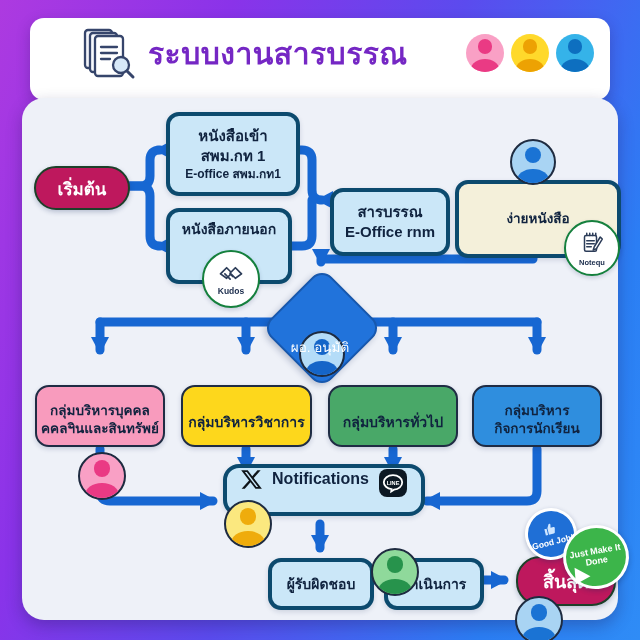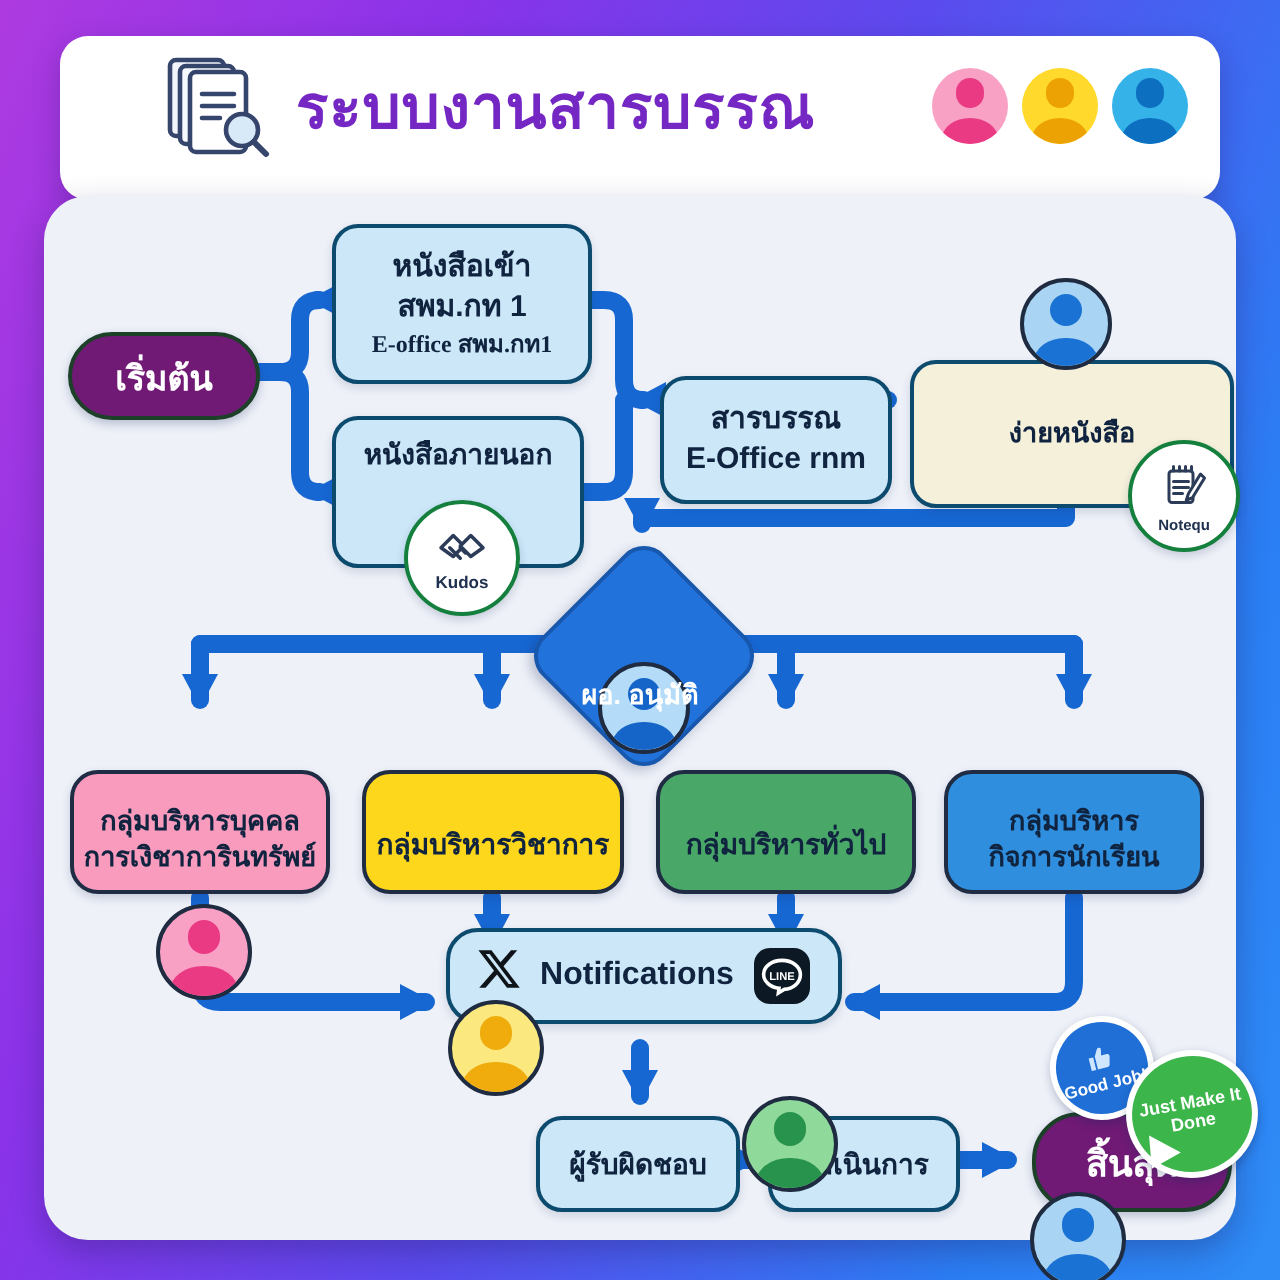--- a/index.html
+++ b/index.html
@@ -34,39 +34,39 @@
   .av-yellow{--bg:#fbe87f;--fg:#efac0c;}
   .av-blue-hd{--bg:#35b3e9;--fg:#0d6fc0;}
   .av-blue{--bg:#a9d4f3;--fg:#1a73d4;}
   .av-green{--bg:#8fd99b;--fg:#27934c;}
 
   
   .canvas{left:22px;top:98px;width:596px;height:522px;background:#eef1f8;border-radius:22px;
     box-shadow:0 6px 16px rgba(30,20,80,.30);}
 
   
-  .box{position:absolute;border:2px solid #0c4a6e;border-radius:13px;color:#10233f;
-    display:flex;flex-direction:column;align-items:center;justify-content:center;
+  .box{position:absolute;border:4px solid #0c4a6e;border-radius:13px;color:#10233f;
+    display:flex;flex-direction:column;justify-content:center;
     text-align:center;font-weight:700;line-height:1.35;box-shadow:0 2px 5px rgba(20,40,90,.15);}
   .lb{background:#cbe7f8;}
-  .pill{position:absolute;border-radius:24px;background:#701a75;border:2px solid #1d4029;
+  .pill{position:absolute;border-radius:24px;background:#be185d;border:2px solid #1d4029;
     color:#fff;display:flex;align-items:center;justify-content:center;font-weight:700;
     box-shadow:0 2px 5px rgba(20,40,90,.25);}
-  .t15{font-size:15px;} .t14{font-size:14px;} .t13{font-size:13.5px;} .t12{font-size:12px;font-weight:600;font-family:Liberation Serif, serif;}
+  .t15{font-size:15px;} .t14{font-size:14px;} .t13{font-size:13.5px;} .t12{font-size:12px;font-weight:600;}
 
   .badge-circle{position:absolute;background:#fff;border:2px solid #15803d;border-radius:50%;
     display:flex;flex-direction:column;align-items:center;justify-content:center;
     color:#203150;font-weight:700;box-shadow:0 2px 4px rgba(20,40,90,.18);}
 
   
   .diamond-shape{left:279px;top:285px;width:82px;height:82px;background:#2173db;
     border:2px solid rgba(10,55,120,.45);border-radius:14px;transform:rotate(45deg);
     box-shadow:0 3px 6px rgba(20,40,90,.25);}
   .diamond-label{left:258px;top:336px;width:124px;text-align:center;color:#fff;
-    font-weight:700;font-size:13.5px;}
+    font-weight:400;font-size:13.5px;}
 
   
   .group-box{position:absolute;top:385px;height:62px;border:2px solid #1f2c44;border-radius:14px;
     color:#10233f;display:flex;flex-direction:column;align-items:center;justify-content:flex-end;
     padding-bottom:7px;box-sizing:border-box;text-align:center;font-weight:700;line-height:1.35;
     box-shadow:0 2px 5px rgba(20,40,90,.18);}
   .gb-pink{background:#f89bbd;} .gb-yellow{background:#fdd71c;}
   .gb-green{background:#49a868;} .gb-blue{background:#2f8ede;}
   .single-line{padding-bottom:13px;}
 
@@ -185,21 +185,21 @@
   </span>
   <span>Notequ</span>
 </div>
 
 <div class="abs diamond-shape node"></div>
 <div class="avatar av-blue outlined z3 abs" style="left:299px;top:285px;width:42px;height:42px;--bg:#b4dcf8;--fg:#1565c8;"></div>
 <div class="abs diamond-label z3">ผอ. อนุมัติ</div>
 
 <div class="group-box gb-pink node" style="left:35px;width:130px;">
   <div class="t13">กลุ่มบริหารบุคคล</div>
-  <div class="t13">การเงิชาการินทรัพย์</div>
+  <div class="t13">คคลฯินและสินทรัพย์</div>
 </div>
 <div class="group-box gb-yellow single-line node" style="left:181px;width:131px;">
   <div class="t14">กลุ่มบริหารวิชาการ</div>
 </div>
 <div class="group-box gb-green single-line node" style="left:328px;width:130px;">
   <div class="t14">กลุ่มบริหารทั่วไป</div>
 </div>
 <div class="group-box gb-blue node" style="left:472px;width:130px;">
   <div class="t13">กลุ่มบริหาร</div>
   <div class="t13">กิจการนักเรียน</div>

